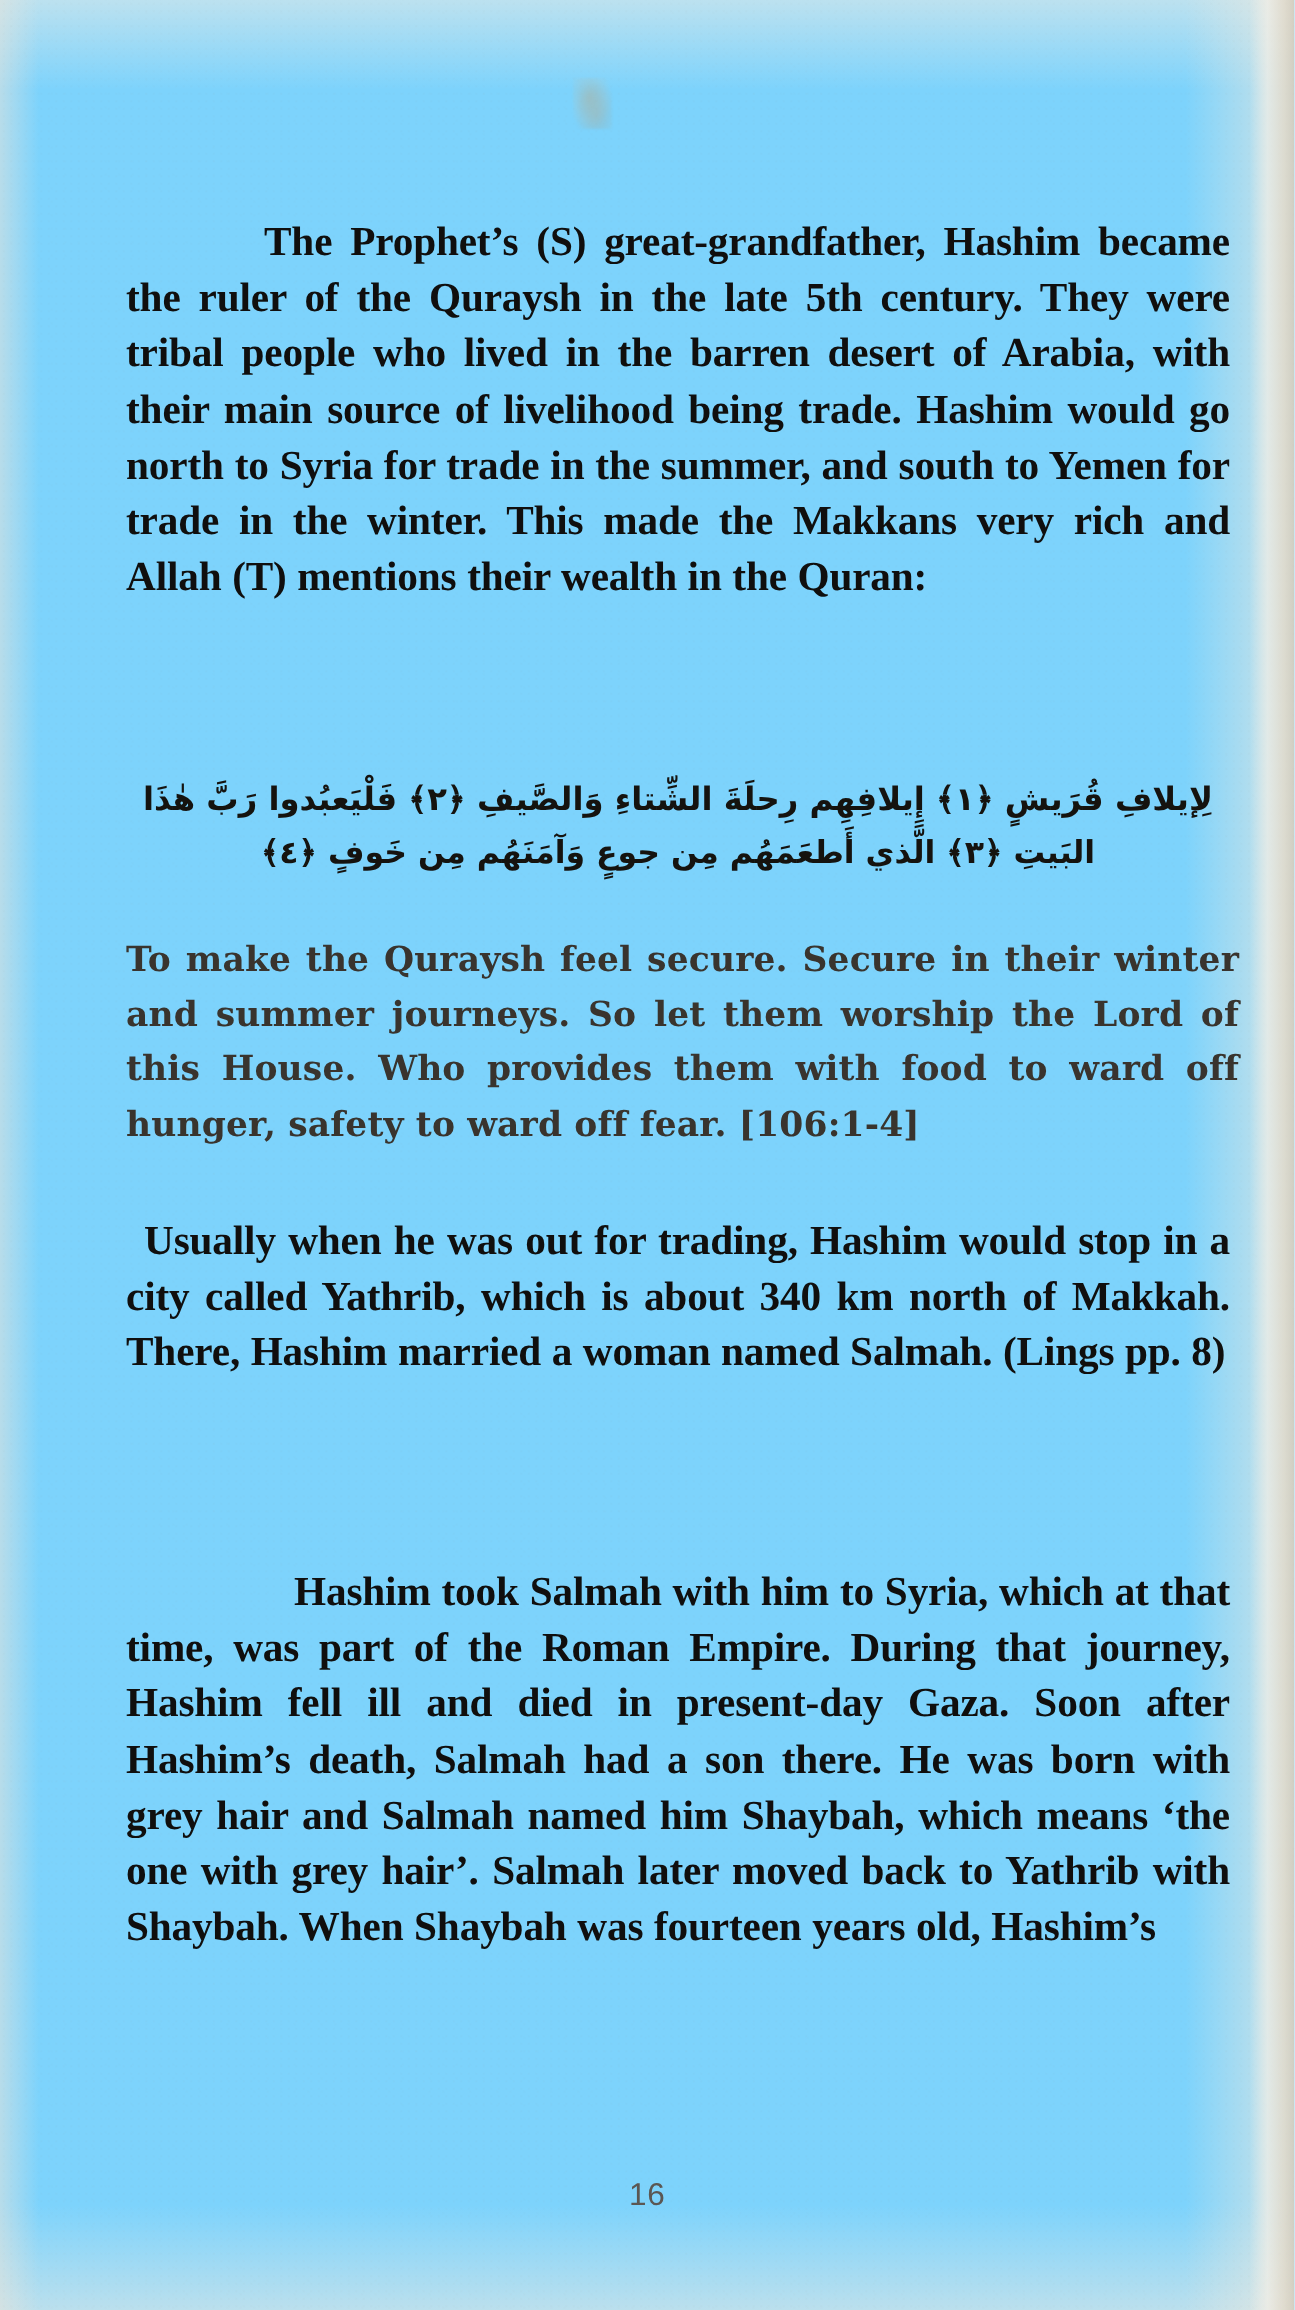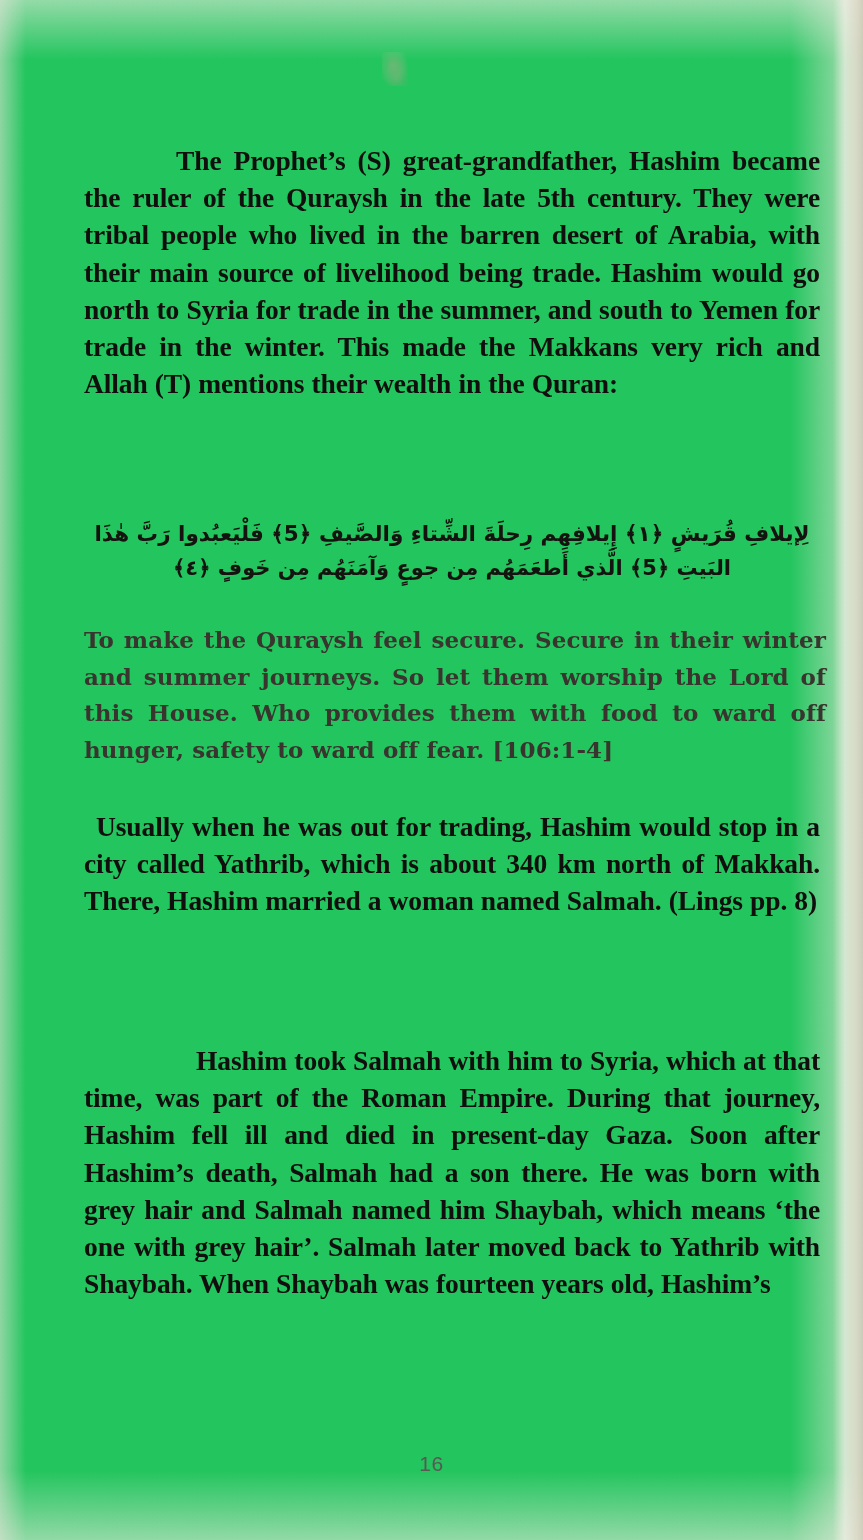--- a/index.html
+++ b/index.html
@@ -12,21 +12,21 @@
   body {
     font-family: "Liberation Serif", "DejaVu Serif", serif;
   }
 
   
   .page {
     position: relative;
     width: 863px;
     height: 1540px;
     overflow: hidden;
-    background: #22c55e;
+    background: #7dd3fc;
   }
 
   
   .paper-tone {
     position: absolute;
     inset: 0;
     background:
       linear-gradient(90deg,
         rgba(232,228,219,0.55) 0px,
         rgba(248,247,244,0.0) 26px,
@@ -167,22 +167,22 @@
   <div class="grain"></div>
   <div class="page-edge"></div>
 
   <div class="head-smudge"></div>
 
   <div class="column">
 
     <p class="body-par par-1">The Prophet’s (S) great-grandfather, Hashim became the ruler of the Quraysh in the late 5th century. They were tribal people who lived in the barren desert of Arabia, with their main source of livelihood being trade. Hashim would go north to Syria for trade in the summer, and south to Yemen for trade in the winter. This made the Makkans very rich and Allah (T) mentions their wealth in the Quran:</p>
 
     <div class="arabic-block">
-      <span class="arabic-line line-1">لِإيلافِ قُرَيشٍ ﴿١﴾ إِيلافِهِم رِحلَةَ الشِّتاءِ وَالصَّيفِ ﴿5﴾ فَلْيَعبُدوا رَبَّ هٰذَا</span>
-      <span class="arabic-line line-2">البَيتِ ﴿5﴾ الَّذي أَطعَمَهُم مِن جوعٍ وَآمَنَهُم مِن خَوفٍ ﴿٤﴾</span>
+      <span class="arabic-line line-1">لِإيلافِ قُرَيشٍ ﴿١﴾ إِيلافِهِم رِحلَةَ الشِّتاءِ وَالصَّيفِ ﴿٢﴾ فَلْيَعبُدوا رَبَّ هٰذَا</span>
+      <span class="arabic-line line-2">البَيتِ ﴿٣﴾ الَّذي أَطعَمَهُم مِن جوعٍ وَآمَنَهُم مِن خَوفٍ ﴿٤﴾</span>
     </div>
 
     <p class="translation">To make the Quraysh feel secure. Secure in their winter and summer journeys. So let them worship the Lord of this House. Who provides them with food to ward off hunger, safety to ward off fear. [106:1-4]</p>
 
     <p class="body-par par-2">Usually when he was out for trading, Hashim would stop in a city called Yathrib, which is about 340 km north of Makkah. There, Hashim married a woman named Salmah. (Lings pp. 8)</p>
 
     <p class="body-par par-3">Hashim took Salmah with him to Syria, which at that time, was part of the Roman Empire. During that journey, Hashim fell ill and died in present-day Gaza. Soon after Hashim’s death, Salmah had a son there. He was born with grey hair and Salmah named him Shaybah, which means ‘the one with grey hair’. Salmah later moved back to Yathrib with Shaybah. When Shaybah was fourteen years old, Hashim’s</p>
 
   </div>
 

